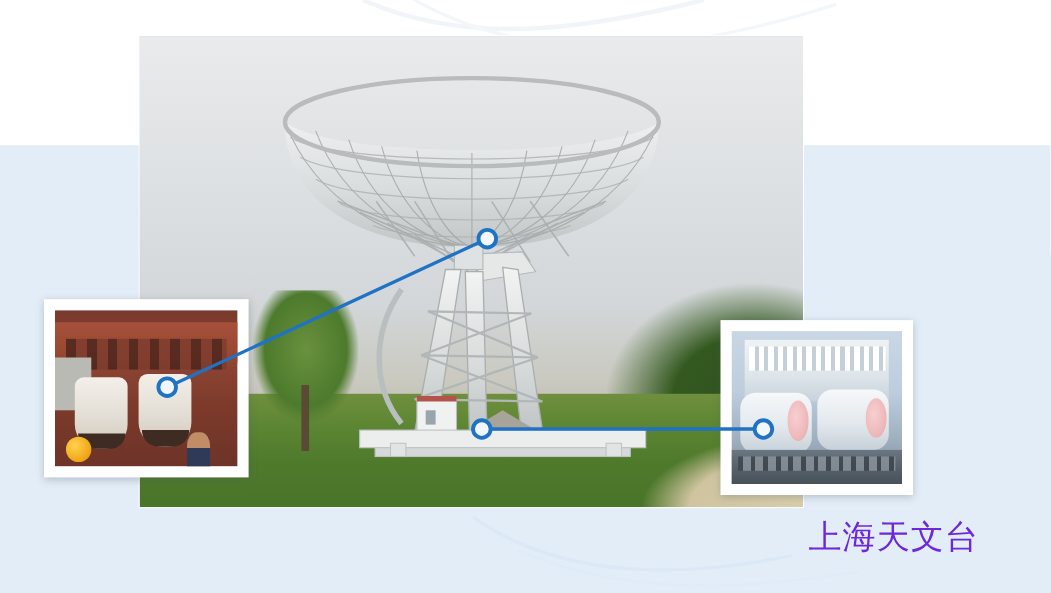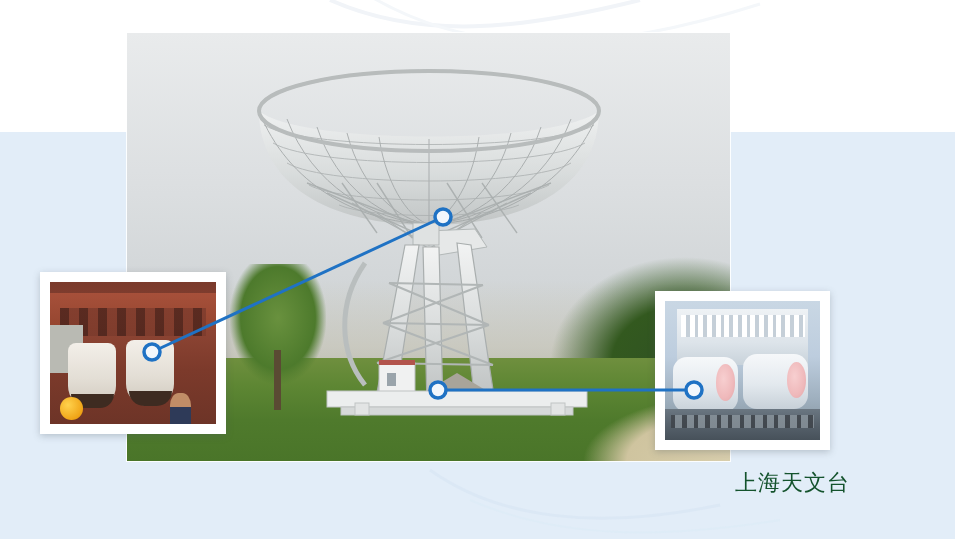--- a/index.html
+++ b/index.html
@@ -181,23 +181,23 @@
     position:absolute; left:0; top:0; width:955px; height:539px;
     pointer-events:none;
   }
   .connector-layer svg { display:block; width:955px; height:539px; }
 
   
   .caption {
     position:absolute;
     left: 735px; top: 468px;
     font-family: "Liberation Serif", serif;
-    font-size: 22px;
+    font-size: 30px;
     letter-spacing: 1px;
-    color: #14532d;
+    color: #6d28d9;
     white-space: nowrap;
   }
 </style>
 </head>
 <body>
 
 <div id="slide">
 
   <div class="bg-white-top"></div>
   <div class="bg-blue-band"></div>

